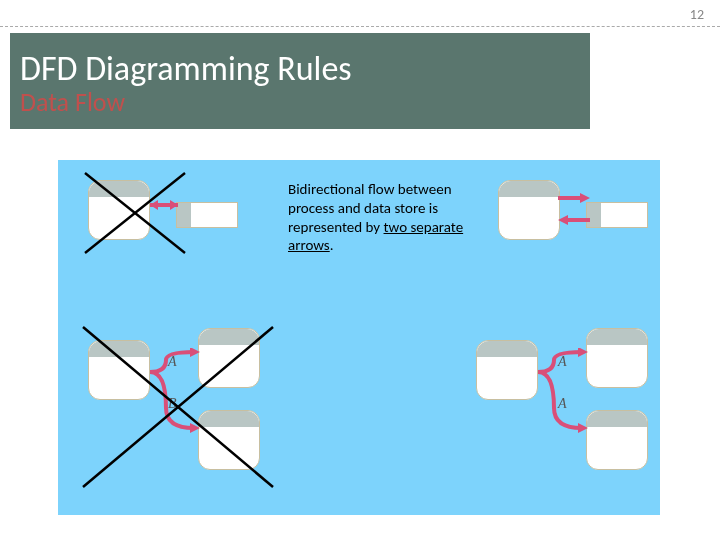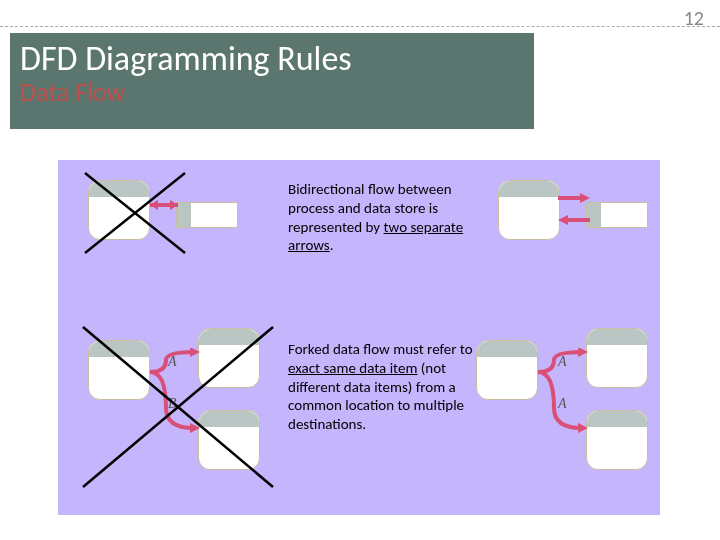--- a/index.html
+++ b/index.html
@@ -9,55 +9,55 @@
     background: #fff;
     font-family: Calibri, Arial, sans-serif;
     position: relative;
     overflow: hidden;
   }
   .page-number {
     position: absolute;
     top: 6px;
     right: 16px;
     color: #888;
-    font-size: 20px;
+    font-size: 14px;
   }
   .divider {
     position: absolute;
     top: 26px;
     left: 0;
     width: 720px;
     border-top: 1px dashed #aaa;
   }
   .title-box {
     position: absolute;
     top: 33px;
     left: 10px;
-    width: 524px;
+    width: 580px;
     height: 96px;
     background: #5a766e;
-    padding: 6px 10px;
+    padding: 16px 10px;
   }
   .title-line1 {
     font-size: 34px;
     color: #fff;
     line-height: 1.15;
   }
   .title-line2 {
     font-size: 26px;
     color: #c0504d;
     line-height: 1.15;
   }
   .diagram-area {
     position: absolute;
     top: 160px;
     left: 58px;
     width: 602px;
     height: 355px;
-    background: #c4b5fd;
+    background: #7dd3fc;
   }
   .rule-text {
     position: absolute;
     font-size: 15px;
     color: #000;
     line-height: 1.25;
     width: 190px;
   }
   .rule1 { top: 20px; left: 230px; }
   .rule2 { top: 180px; left: 230px; }
@@ -188,17 +188,14 @@
   <div class="proc" style="top:250px; left:528px;"></div>
   <svg class="arrow" style="top:188px; left:476px;" width="60" height="90">
     <path d="M4 24 Q20 24 20 12 Q20 4 48 4"></path>
     <polygon points="54,4 44,-1 44,9"></polygon>
     <path d="M4 24 Q20 24 20 60 Q20 80 48 80"></path>
     <polygon points="54,80 44,75 44,85"></polygon>
   </svg>
   <span class="lbl" style="top:194px; left:500px;">A</span>
   <span class="lbl" style="top:236px; left:500px;">A</span>
 
-  <div class="rule-text rule2">
-    <span>Forked data flow must refer to </span><span class="u">exact same data item</span><span> (not different data items) from a common location to multiple destinations.</span>
-  </div>
 
 </div>
 
 </body></html>

